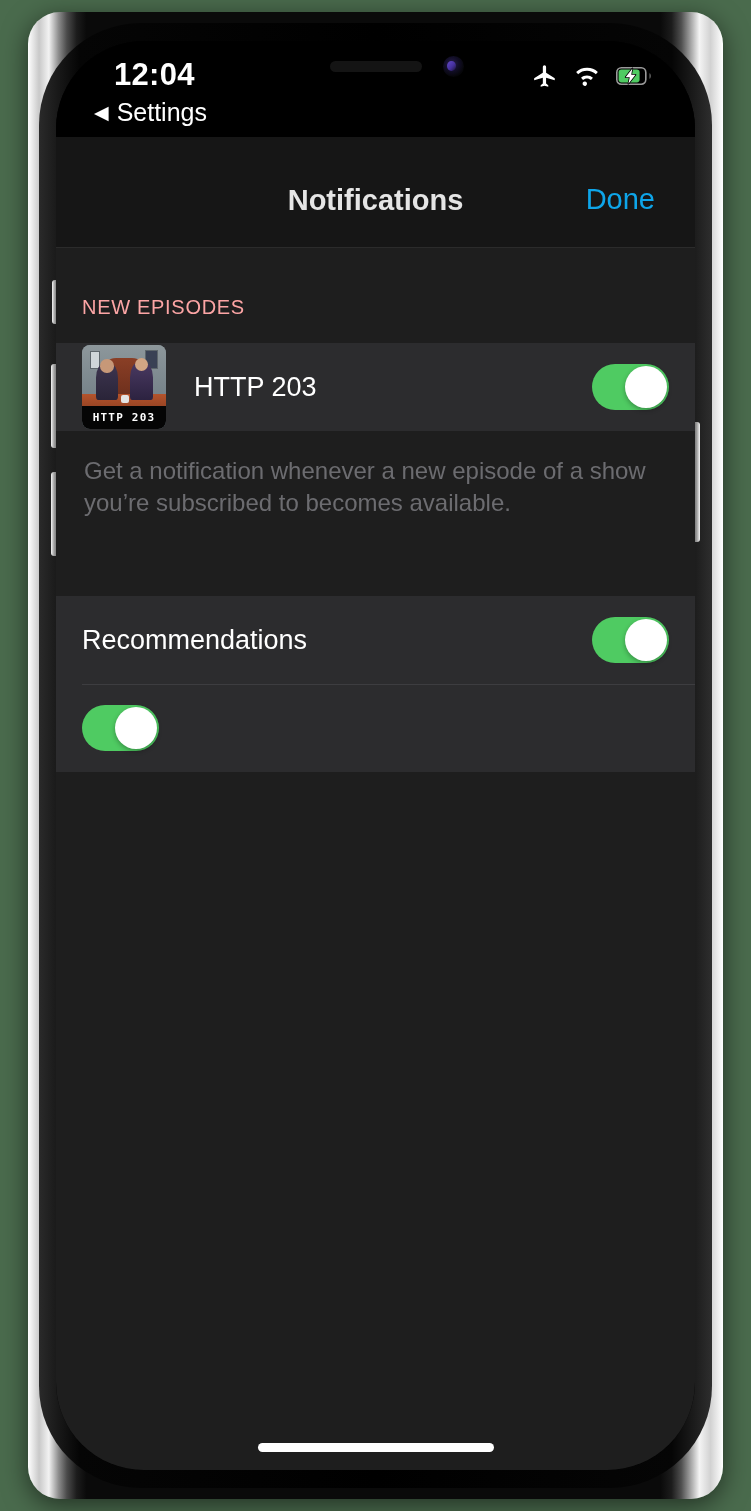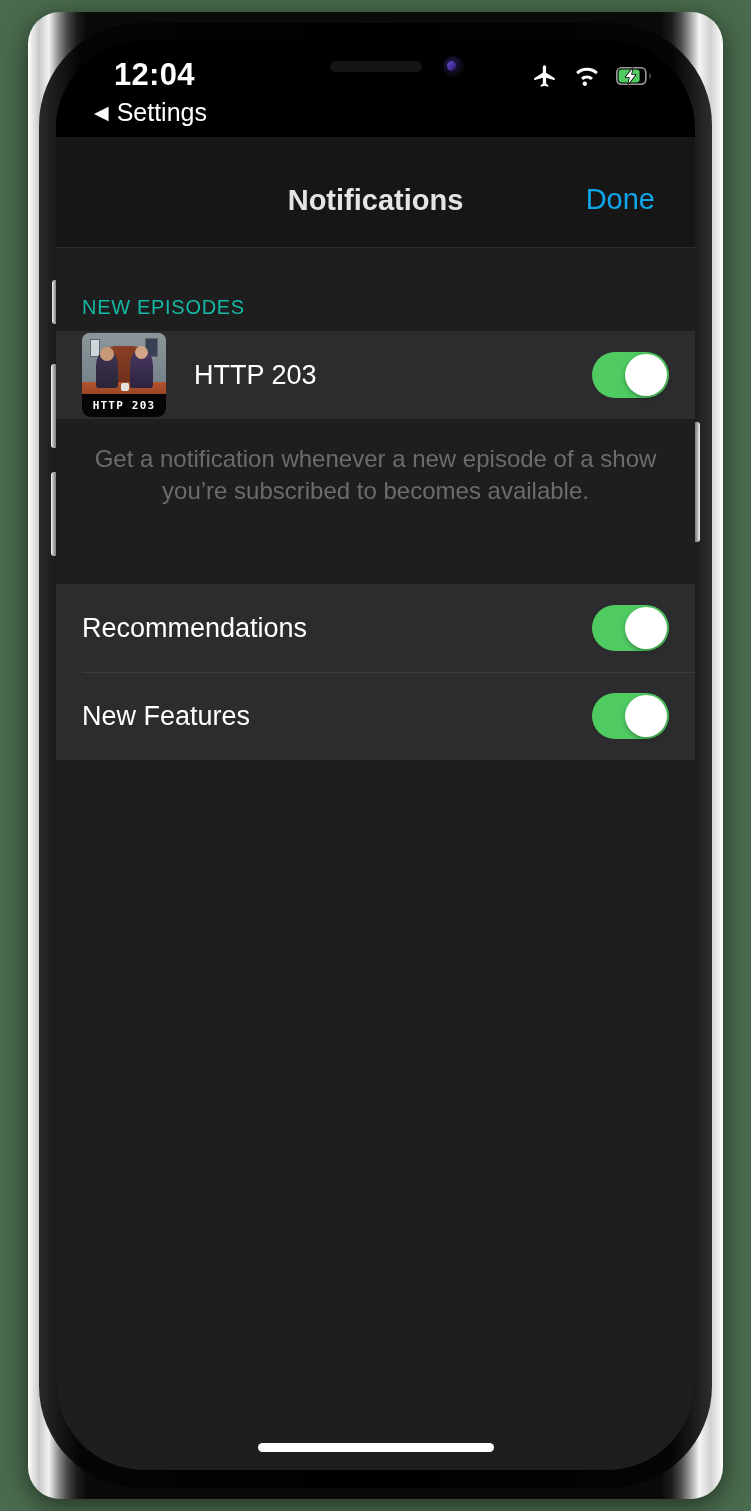--- a/index.html
+++ b/index.html
@@ -107,22 +107,22 @@
     position:absolute; right:40px; top:46px;
     color:#0ea5e9; font-size:29px; font-weight:500;
   }
 
   
   #content{
     position:absolute; left:0; top:207px; right:0; bottom:0;
     background:#1e1e1e;
   }
   .section-header{
-    padding:48px 0 12px 26px;
-    color:#14b8a6; font-size:20px; letter-spacing:.7px;
+    padding:48px 0 24px 26px;
+    color:#fca5a5; font-size:20px; letter-spacing:.7px;
   }
   .group{ background:#2c2c2e; }
   .row{
     display:flex; align-items:center;
     height:88px; padding:0 26px;
     position:relative;
   }
   .row + .row::before{
     content:""; position:absolute; left:26px; right:0; top:0;
     height:1px; background:#3d3d40;
@@ -157,21 +157,21 @@
   .art-label{
     position:absolute; left:0; right:0; bottom:0; height:27%;
     background:#050505; color:#fff;
     font-family:"DejaVu Sans Mono", monospace;
     font-size:11px; font-weight:bold; letter-spacing:1.2px;
     display:flex; align-items:center; justify-content:center;
   }
   .row-label{ flex:1; color:#fff; font-size:27px; }
   .footer-text{
     padding:24px 28px 30px 28px;
-    color:#6c6c70; font-size:24px; line-height:1.32;text-align:center;
+    color:#6c6c70; font-size:24px; line-height:1.32;
   }
   .gap{ height:48px; }
 
   
   .toggle{
     width:77px; height:46px; border-radius:23px;
     background:#4fcb62; position:relative; flex:0 0 auto;
   }
   .toggle .knob{
     position:absolute; top:2px; left:33px;
@@ -278,21 +278,20 @@
       <div class="gap"></div>
 
       <div class="group">
         <div class="row">
           <div class="row-label">Recommendations</div>
           <div class="toggle">
             <div class="knob"></div>
           </div>
         </div>
         <div class="row">
-          <div class="row-label">New Features</div>
           <div class="toggle">
             <div class="knob"></div>
           </div>
         </div>
       </div>
 
     </div>
 
     <div id="home-indicator"></div>
   </div>

